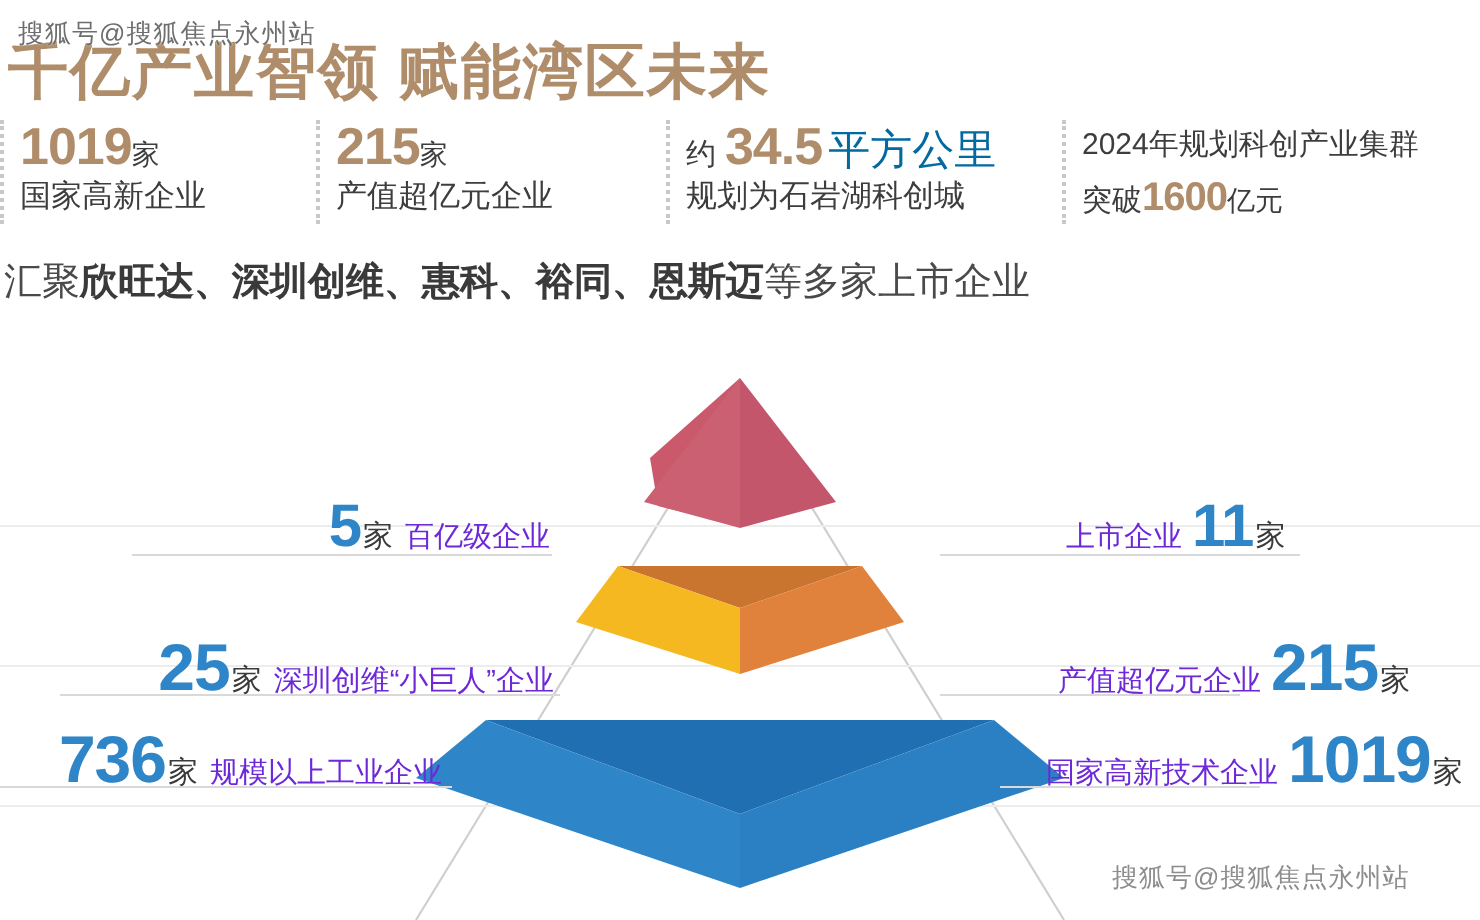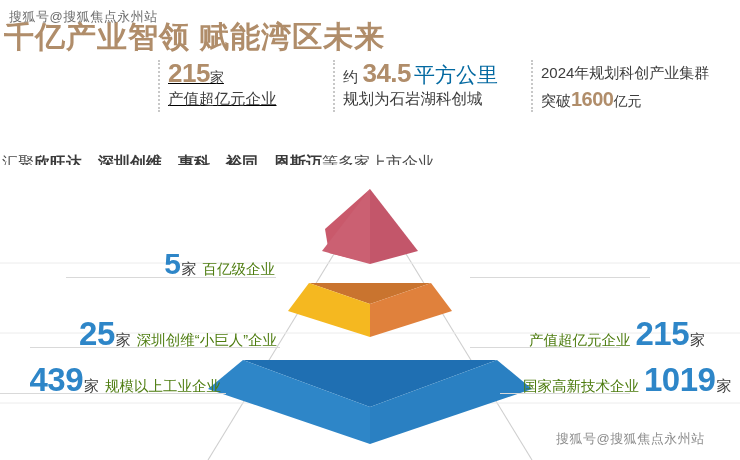--- a/index.html
+++ b/index.html
@@ -106,24 +106,23 @@
   }
   .stat-line2 .num {
     font-size: 20px;
     margin-top: 28px;
   }
 
   .subtitle-line {
     position: absolute;
     left: 2px;
     top: 128px;
-    font-size: 16px;
+    font-size: 19px;
     color: #4a4a4a;
     white-space: nowrap;
-    margin-top: 25px;
   }
   .subtitle-line .emph {
     font-weight: bold;
     color: #3a3a3a;
   }
 
   
   .chart-area {
     position: absolute;
     left: 0;
@@ -159,21 +158,21 @@
   .big-num.xl {
     font-size: 33px;
   }
   .jia {
     font-size: 15px;
     color: #3a3a3a;
     padding: 0 1px;
   }
   .desc {
     font-size: 14.5px;
-    color: #4d7c0f;
+    color: #6d28d9;
     padding: 0 5px;
   }
   .rule-line {
     position: absolute;
     height: 1px;
     background: #d9d9d9;
   }
 
   
   .watermark {
@@ -199,22 +198,28 @@
 <body>
 
 <div id="page">
 
   <div class="header-band">
 
     <div class="headline">千亿产业智领  赋能湾区未来</div>
 
     <div class="stats-strip">
 
-
-      <div class="stat-block with-rule" style="left:158px; width:175px;text-decoration:underline;">
+      <div class="stat-block with-rule" style="left:0px; width:158px;">
+        <div class="stat-line1">
+          <span class="num">1019</span><span class="num-sm">家</span>
+        </div>
+        <div class="stat-line2">国家高新企业</div>
+      </div>
+
+      <div class="stat-block with-rule" style="left:158px; width:175px;">
         <div class="stat-line1">
           <span class="num">215</span><span class="num-sm">家</span>
         </div>
         <div class="stat-line2">产值超亿元企业</div>
       </div>
 
       <div class="stat-block with-rule" style="left:333px; width:198px;">
         <div class="stat-line1">
           <span class="pre-lbl">约</span>
           <span class="num">34.5</span><span class="unit-lbl">平方公里</span>
@@ -288,24 +293,27 @@
       <span class="big-num">5</span><span class="jia">家</span><span class="desc">百亿级企业</span>
     </div>
 
     <div class="rule-line" style="left:30px; top:182px; width:250px;"></div>
     <div class="label-row left" style="left:20px; top:150px; width:262px;">
       <span class="big-num xl">25</span><span class="jia">家</span><span class="desc">深圳创维“小巨人”企业</span>
     </div>
 
     <div class="rule-line" style="left:0px; top:228px; width:226px;"></div>
     <div class="label-row left" style="left:-14px; top:196px; width:240px;">
-      <span class="big-num xl">439</span><span class="jia">家</span><span class="desc">规模以上工业企业</span>
+      <span class="big-num xl">736</span><span class="jia">家</span><span class="desc">规模以上工业企业</span>
     </div>
 
     <div class="rule-line" style="left:470px; top:112px; width:180px;"></div>
+    <div class="label-row right" style="left:528px; top:82px; width:210px;">
+      <span class="desc">上市企业</span><span class="big-num">11</span><span class="jia">家</span>
+    </div>
 
     <div class="rule-line" style="left:470px; top:182px; width:150px;"></div>
     <div class="label-row right" style="left:524px; top:150px; width:226px;">
       <span class="desc">产值超亿元企业</span><span class="big-num xl">215</span><span class="jia">家</span>
     </div>
 
     <div class="rule-line" style="left:500px; top:228px; width:130px;"></div>
     <div class="label-row right" style="left:518px; top:196px; width:240px;">
       <span class="desc">国家高新技术企业</span><span class="big-num xl">1019</span><span class="jia">家</span>
     </div>

